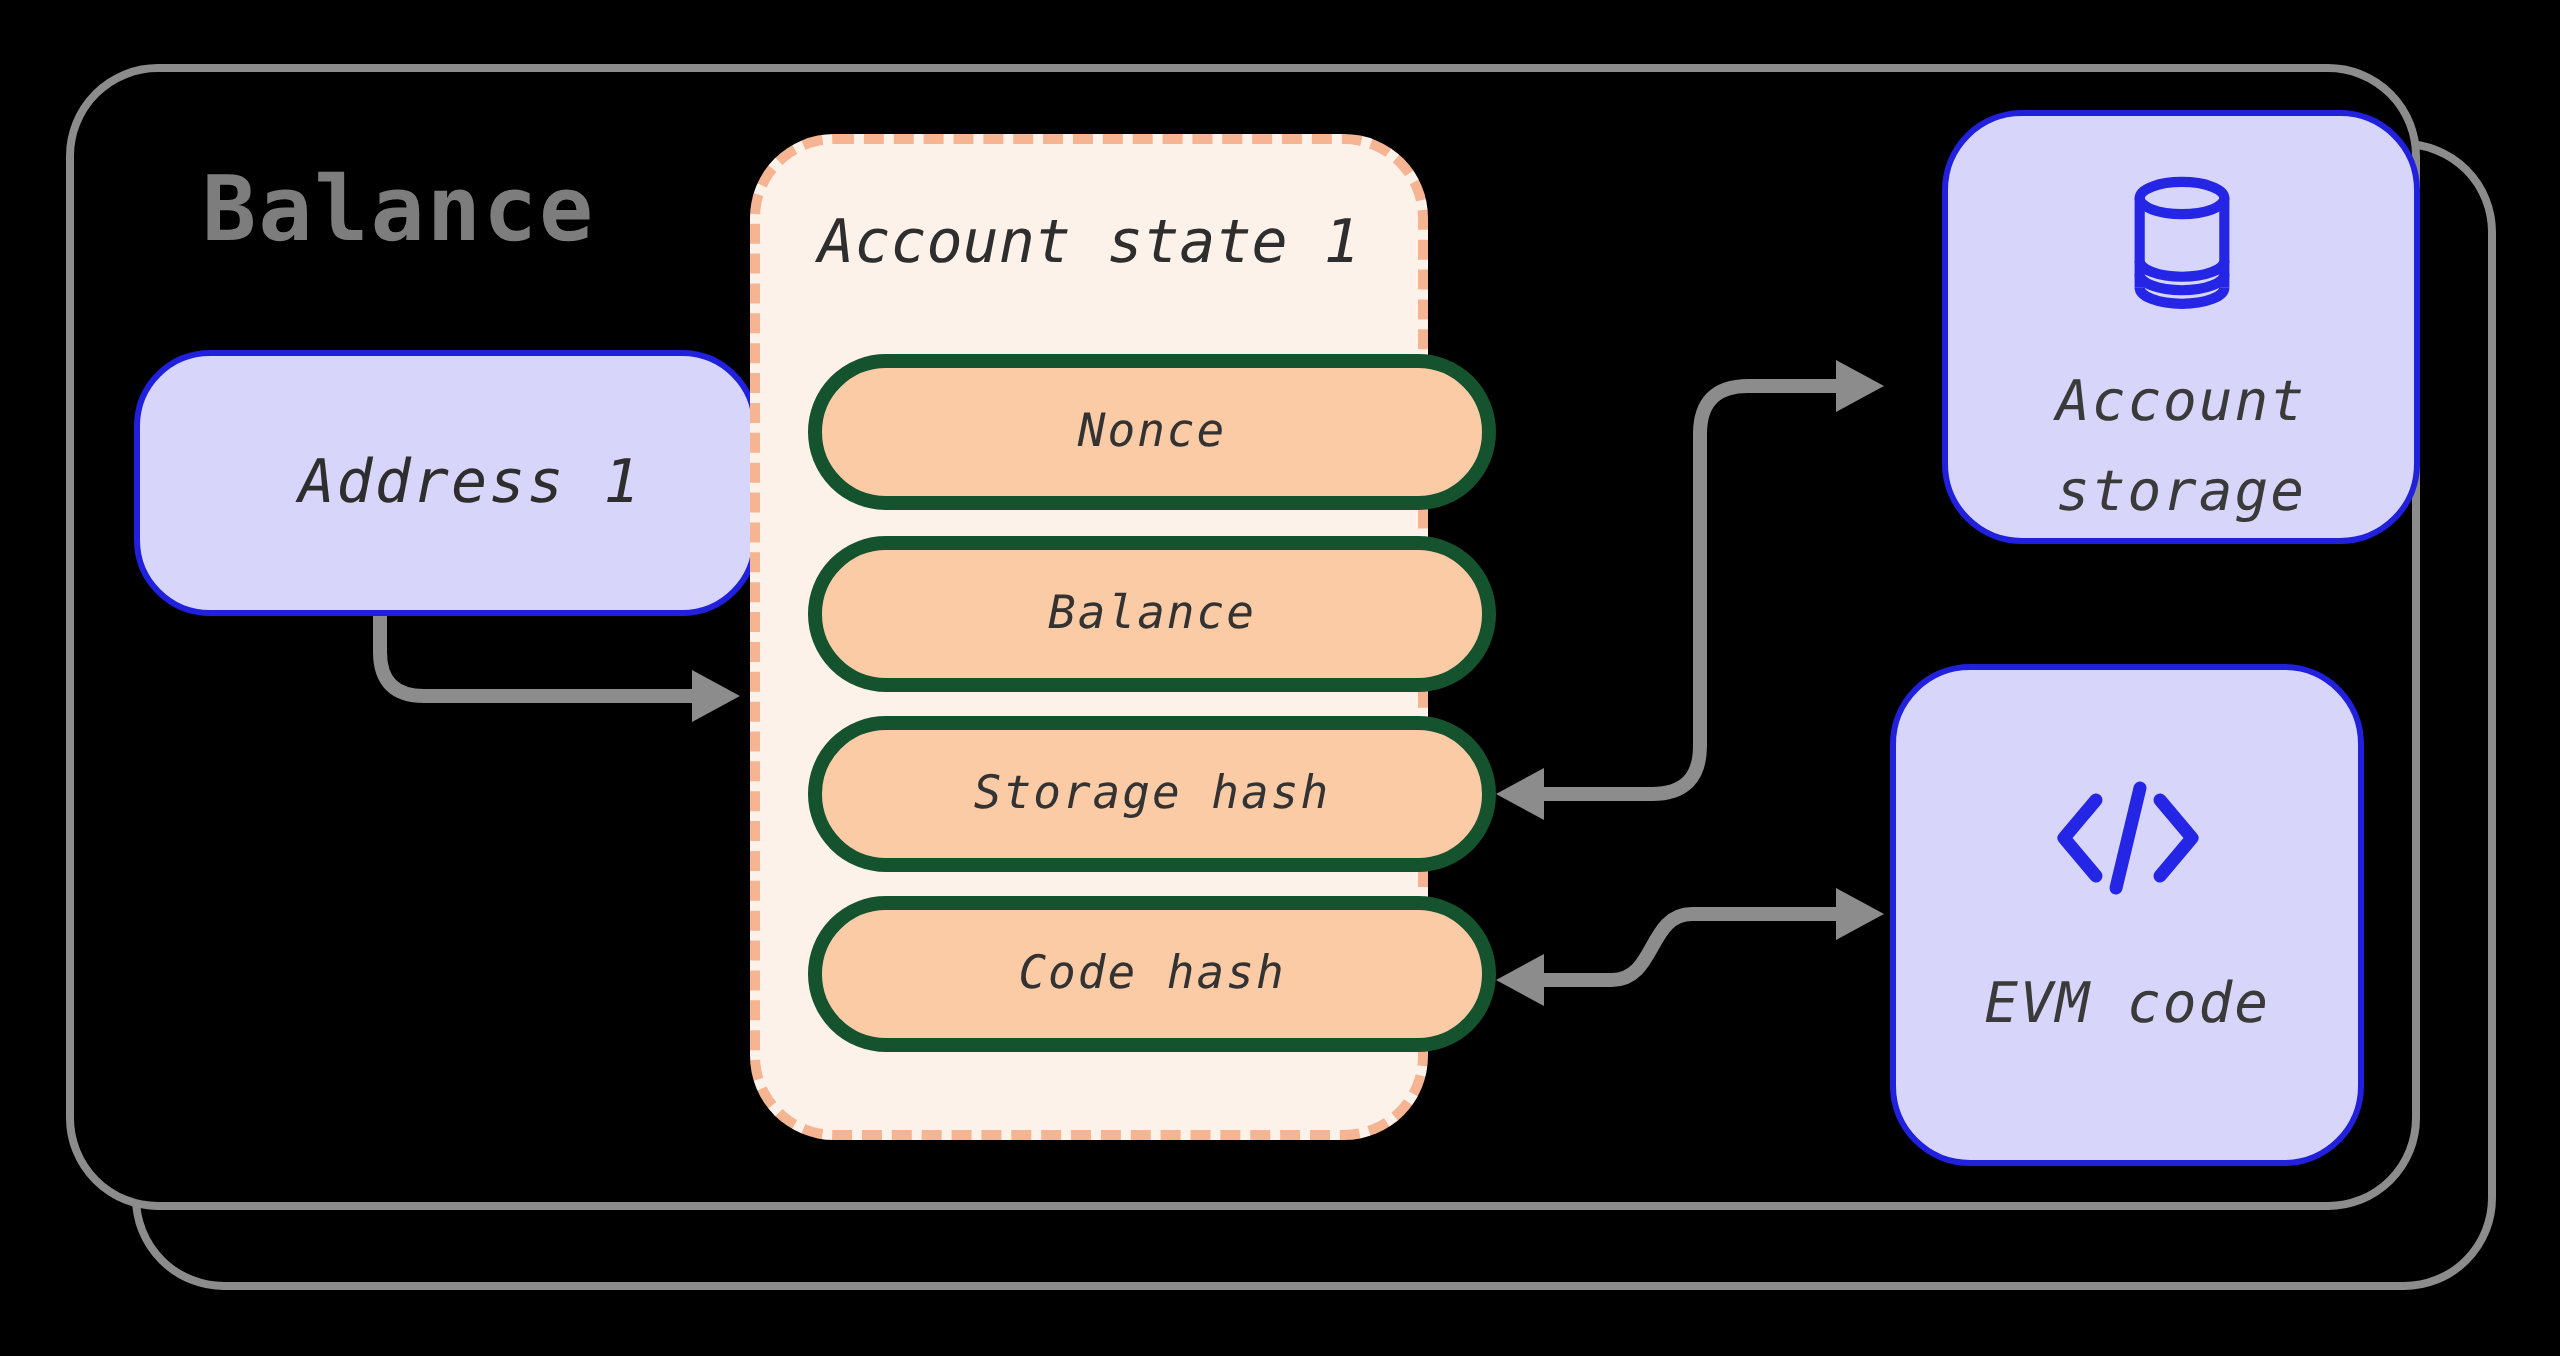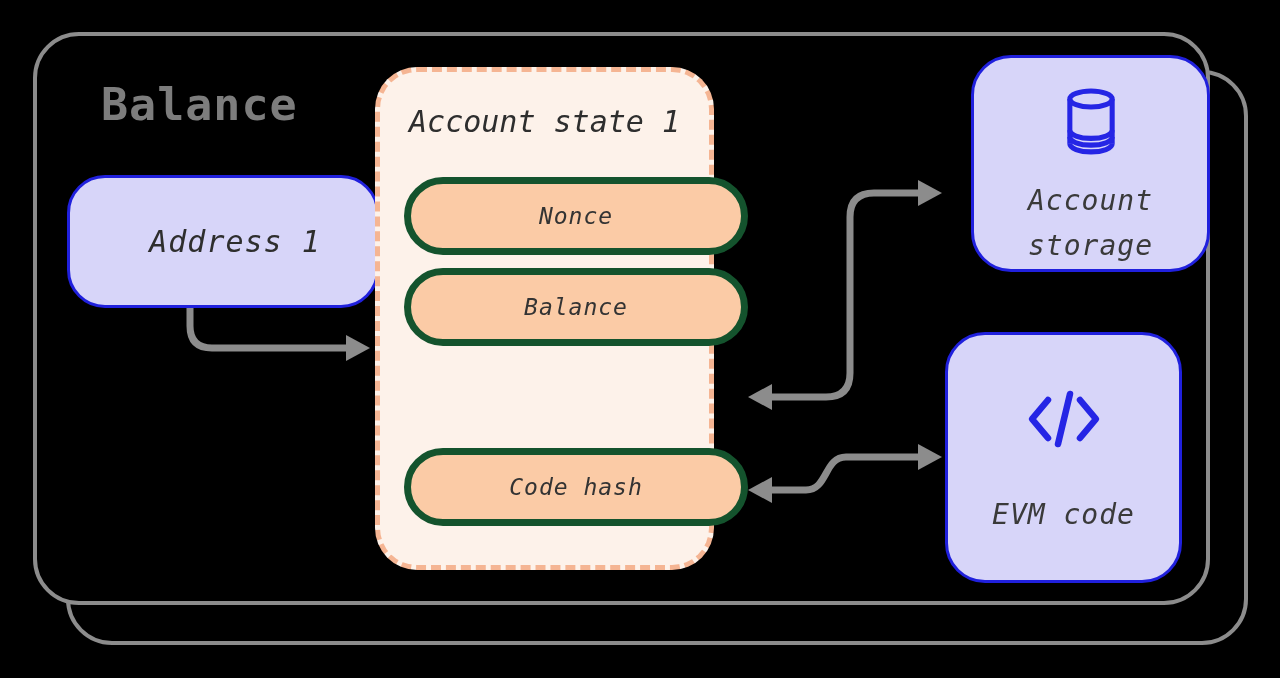--- a/index.html
+++ b/index.html
@@ -127,21 +127,21 @@
     padding-top: 52px;
   }
   .node-label {
     font-style: italic;
     font-size: 28px;
     color: #3a3a3a;
     line-height: 1.6;
     letter-spacing: 1px;
   }
   .storage-box .node-label { margin-top: 22px; width: 170px; }
-  .evm-box .node-label { margin-top: 42px; }
+  .evm-box .node-label { margin-top: 29px; }
   .arrows-svg { pointer-events: none; }
 </style>
 </head>
 <body>
 
 <div class="canvas">
 
   <div class="shadow-rect"></div>
   <div class="main-rect"></div>
 
@@ -153,20 +153,23 @@
       <span>Address 1</span>
     </div>
 
     <div class="state-box">
       <div class="state-title">Account state 1</div>
       <div class="pill pill-0">
         <span>Nonce</span>
       </div>
       <div class="pill pill-1">
         <span>Balance</span>
+      </div>
+      <div class="pill pill-2">
+        <span>Storage hash</span>
       </div>
       <div class="pill pill-3">
         <span>Code hash</span>
       </div>
     </div>
 
     <div class="node lavender storage-box">
       <svg width="62" height="82" viewBox="0 0 62 82">
         <g fill="none" stroke="#2525e5" stroke-width="6">
           <ellipse cx="31" cy="13" rx="25" ry="9.5"></ellipse>

